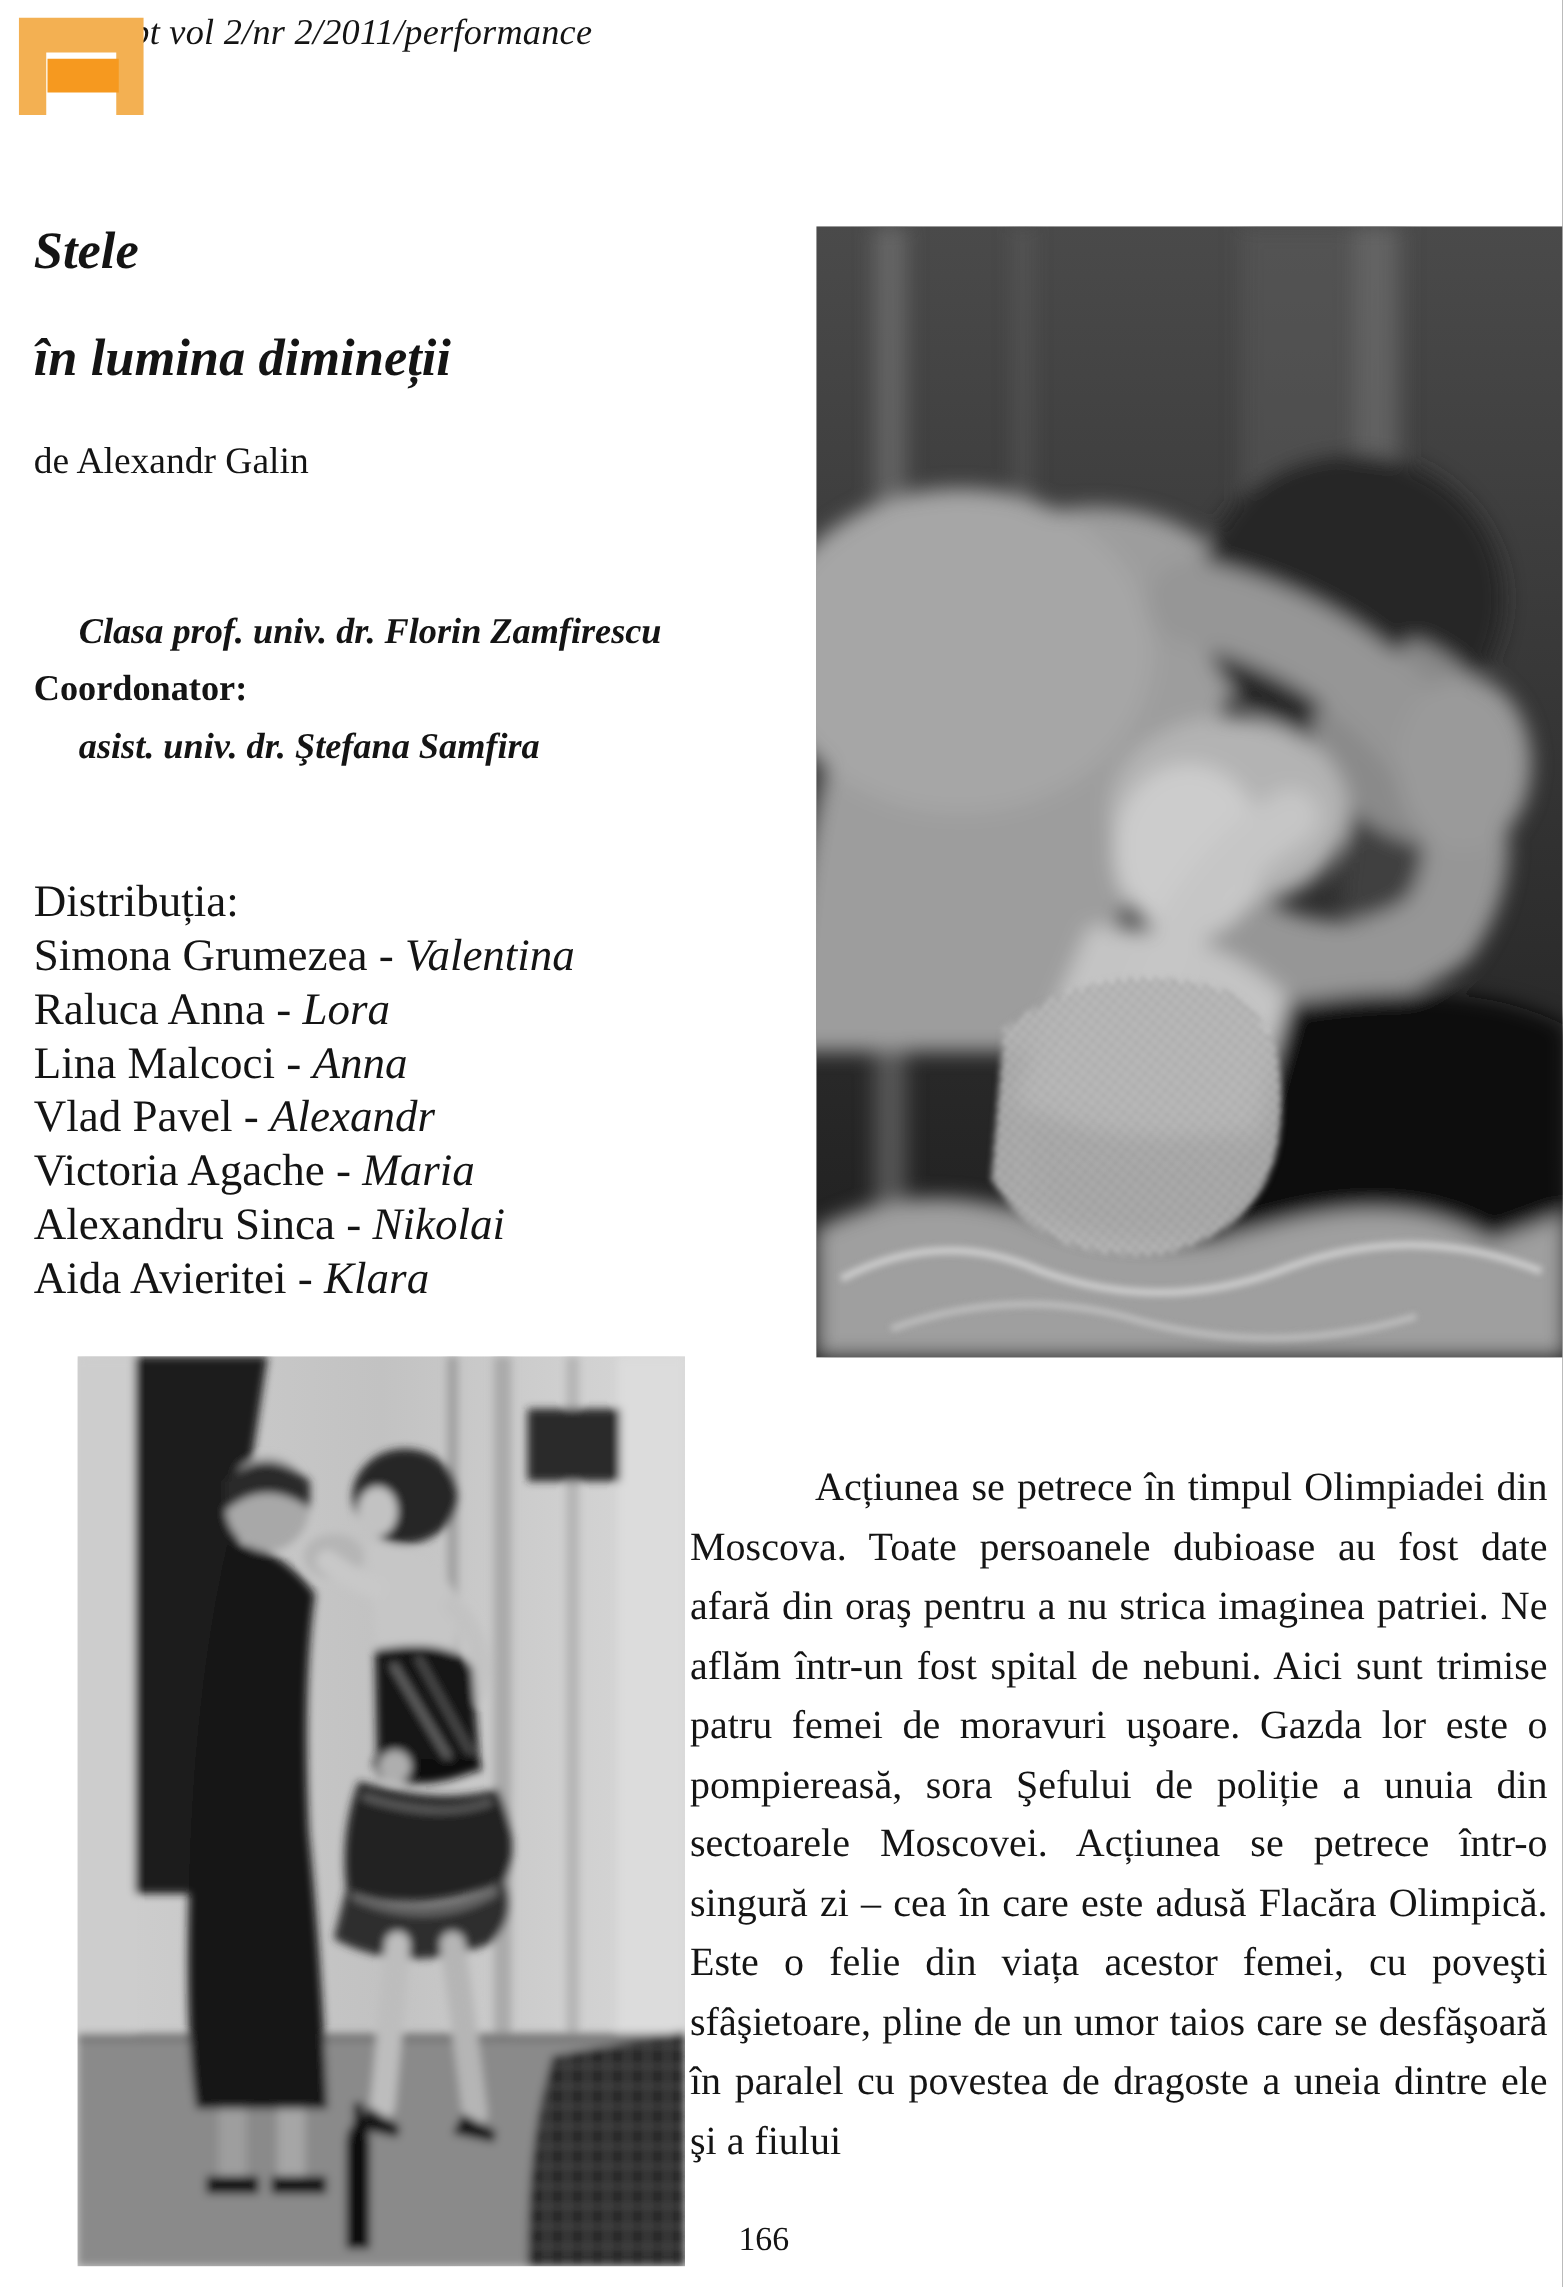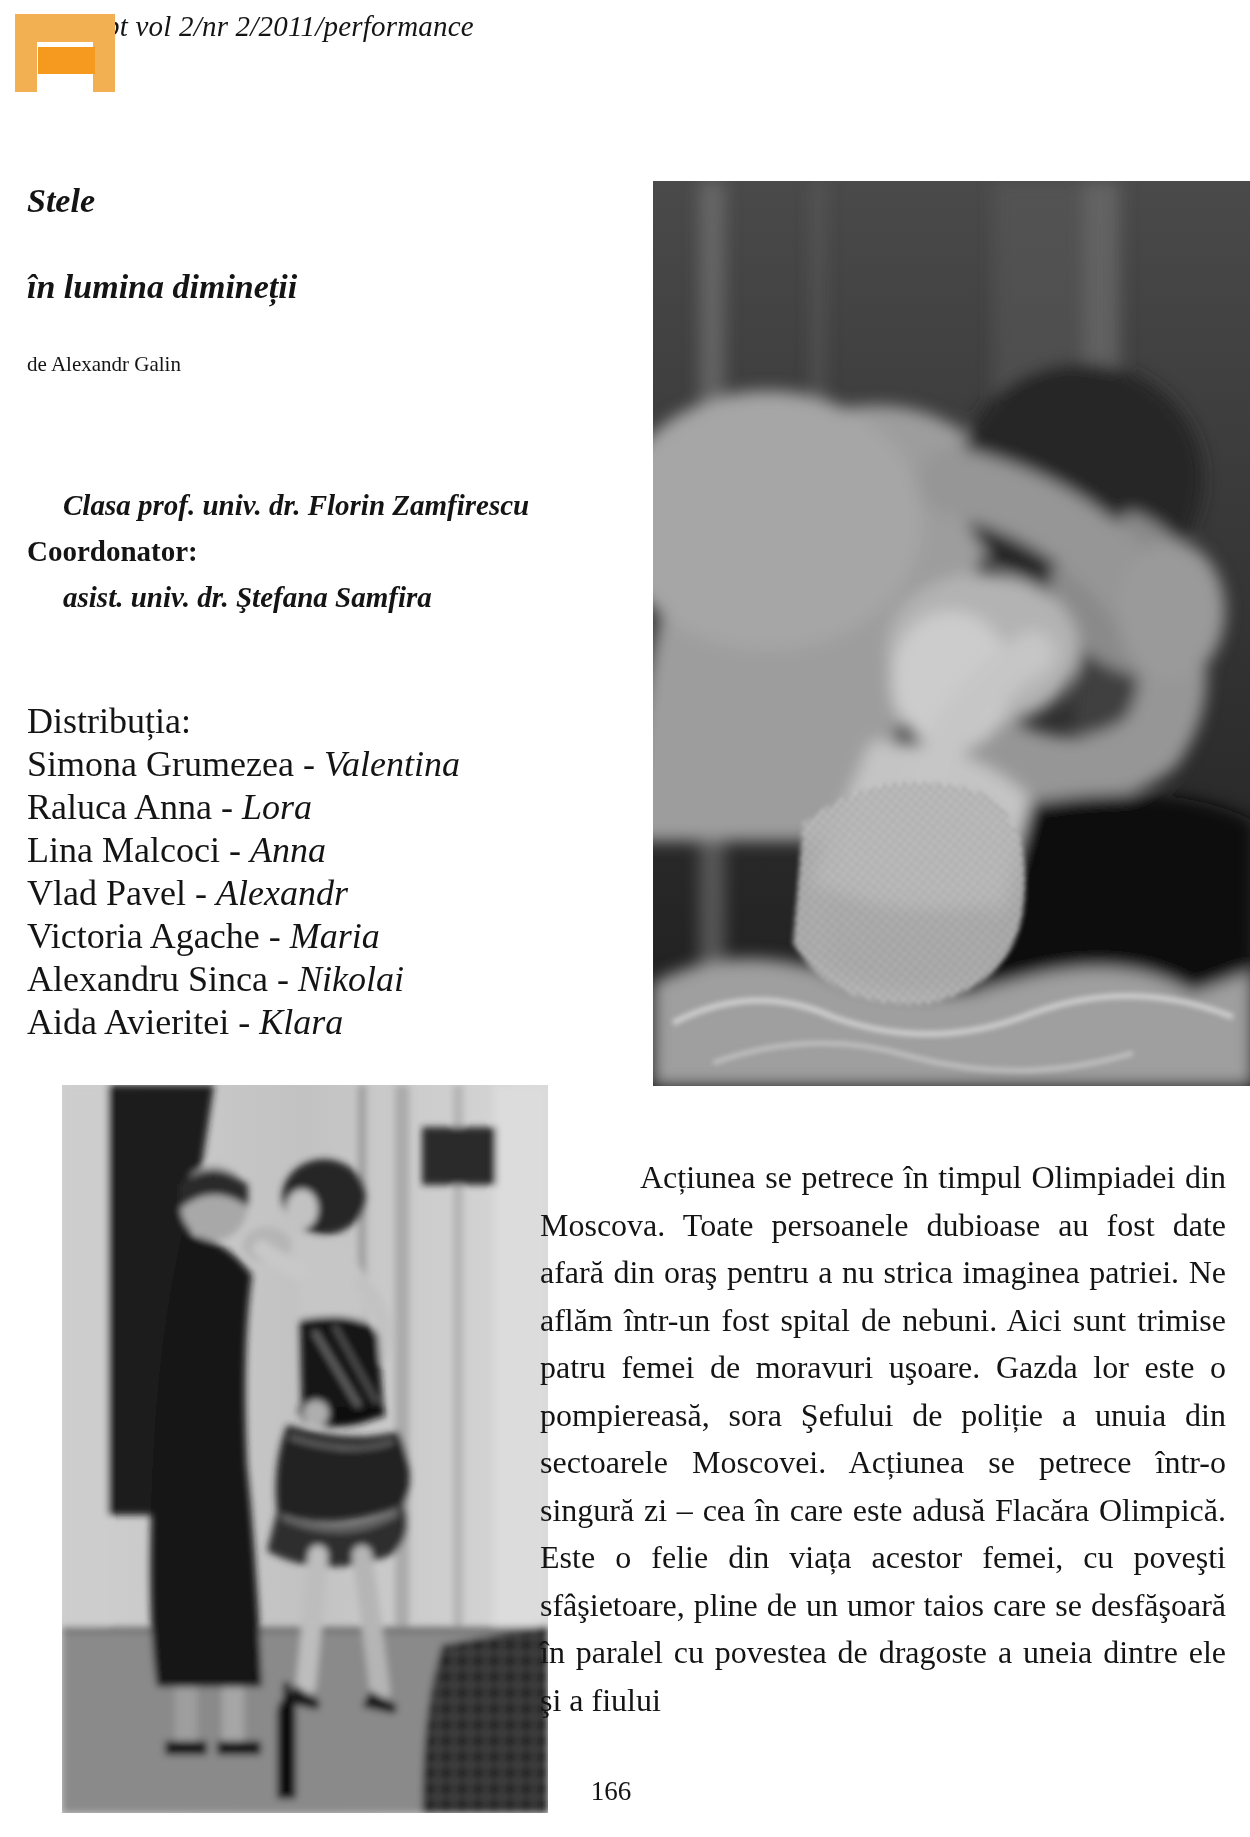--- a/index.html
+++ b/index.html
@@ -10,37 +10,37 @@
     overflow:hidden;
   }
   
   .journal-line{
     position:absolute;left:30px;top:10px;z-index:1;
     font-style:italic;font-size:29px;letter-spacing:.2px;white-space:nowrap;
   }
   .logo{position:absolute;left:15px;top:14px;z-index:2;line-height:0;}
   
   .title{position:absolute;left:27px;top:158px;margin:0;
-    font-size:34px;font-weight:bold;font-style:italic;line-height:86px;white-space:nowrap;}
+    font-size:42px;font-weight:bold;font-style:italic;line-height:86px;white-space:nowrap;}
   .title span{display:block;}
-  .author{position:absolute;left:27px;top:352px;font-size:21px;white-space:nowrap;}
+  .author{position:absolute;left:27px;top:352px;font-size:30px;white-space:nowrap;}
   
   .credits{position:absolute;left:27px;top:482px;font-size:29px;line-height:46px;font-weight:bold;white-space:nowrap;}
   .credit-italic{font-style:italic;margin-left:36px;}
   
   .cast{position:absolute;left:27px;top:700px;font-size:36px;line-height:43px;white-space:nowrap;}
   .cast .role{font-style:italic;}
   
   .photo{position:absolute;line-height:0;}
   .photo-right{left:613px;top:165px;width:600px;height:905px;}
   .photo-left{left:22px;top:1069px;width:486px;height:728px;}
   .photo svg{width:100%;height:100%;display:block;}
   
   .synopsis{
-    position:absolute;left:536px;top:1150px;width:686px;margin:4px;
+    position:absolute;left:536px;top:1150px;width:686px;margin:16px;
     font-size:32px;line-height:47.5px;text-align:justify;text-indent:100px;
   }
   
   .page-number{position:absolute;left:536px;top:1776px;width:150px;text-align:center;font-size:27px;}
 </style>
 </head>
 <body>
 
 <div class="page">
 

